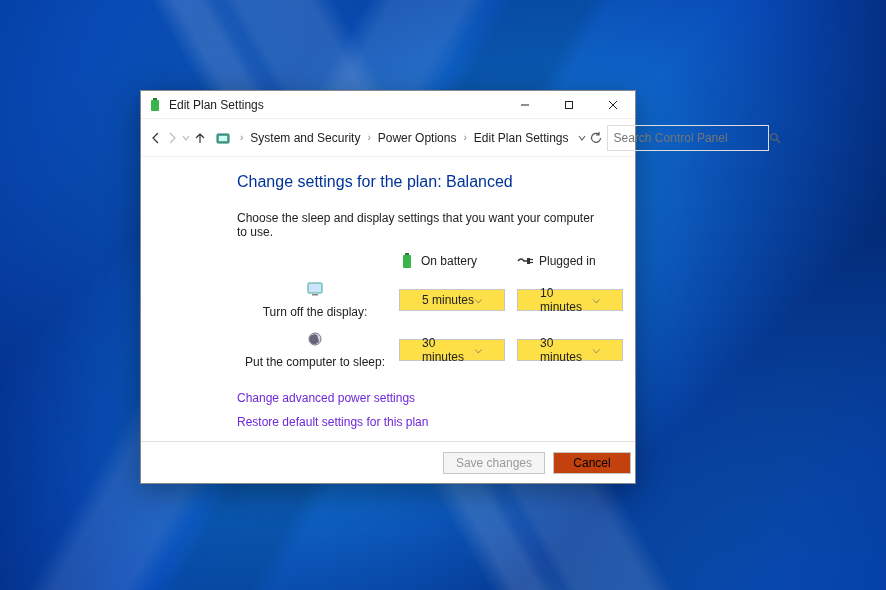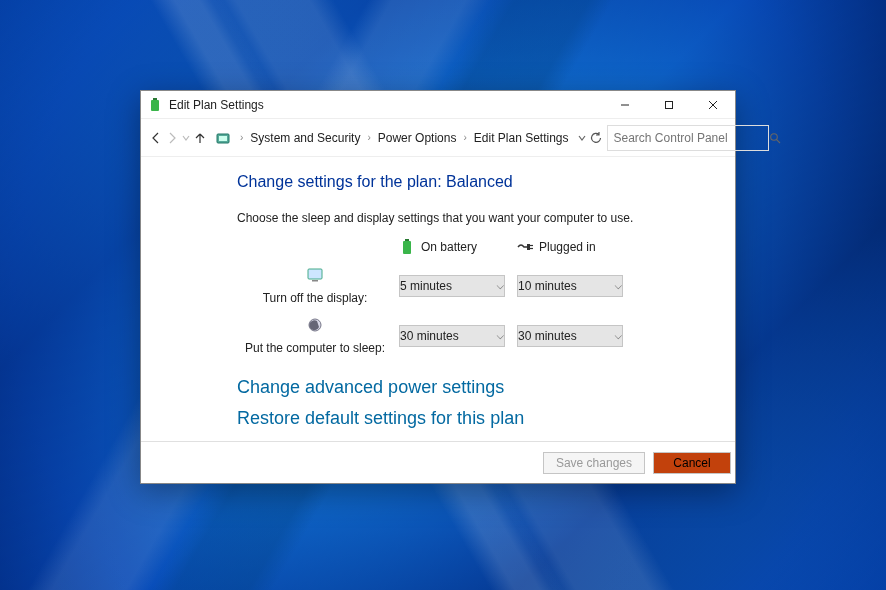--- a/index.html
+++ b/index.html
@@ -22,21 +22,21 @@
       background:
         linear-gradient(60deg, transparent 40%, rgba(255,255,255,0.15) 42%, rgba(255,255,255,0.15) 44%, transparent 46%),
         linear-gradient(120deg, transparent 30%, rgba(255,255,255,0.1) 32%, rgba(255,255,255,0.1) 38%, transparent 40%),
         linear-gradient(-60deg, transparent 50%, rgba(0,60,120,0.3) 52%, rgba(0,60,120,0.3) 58%, transparent 60%),
         linear-gradient(-120deg, transparent 45%, rgba(255,255,255,0.12) 47%, rgba(255,255,255,0.12) 53%, transparent 55%);
       pointer-events: none;
     }
     .window {
       position: absolute;
       left: 140px; top: 90px;
-      width: 596px; height: 394px;
+      width: 496px; height: 394px;
       background: #fff;
       border: 1px solid #888;
       box-shadow: 0 8px 30px rgba(0,0,0,0.35);
       display: flex;
       flex-direction: column;
     }
     .titlebar {
       height: 28px;
       display: flex;
       align-items: center;
@@ -112,30 +112,30 @@
     }
     .heading { color: #003399; font-size: 16px; font-weight:400; margin-bottom: 20px; }
     .subtext { color: #222; margin-bottom: 14px; }
     .grid { display: grid; grid-template-columns: 156px 112px 112px; column-gap: 6px; row-gap: 12px; align-items: center;}
     .col-head { display:flex; align-items:center; gap:6px; font-size:12px; }
     .row-label { display:flex; align-items:center; gap:8px;flex-direction:column;}
     .row-icon { width:16px; height:16px; display:inline-flex; align-items:center; justify-content:center;}
     .dropdown {
       height: 22px;
       border: 1px solid #c5c5c5;
-      background: #e5e5e5;
+      background: #fde047;
       display: flex; align-items: center;
-      padding: 0 0;
+      padding: 0 22px;
       font-size: 12px;
       justify-content: space-between;
       width: 106px;
     }
     .dropdown .dd-chev { color:#666; font-size:10px;}
     .links { margin-top: 22px; }
-    .link { color: #0369a1; font-size: 18px; margin-bottom: 10px; cursor: pointer; display:block;}
+    .link { color: #6d28d9; font-size: 12px; margin-bottom: 10px; cursor: pointer; display:block;}
     .footer {
       height: 42px;
       border-top: 1px solid #e0e0e0;
       display: flex; align-items: center; justify-content: flex-end;
       gap: 8px;
       padding: 0 4px;
     }
     .btn {
       height: 22px;
       min-width: 78px;

